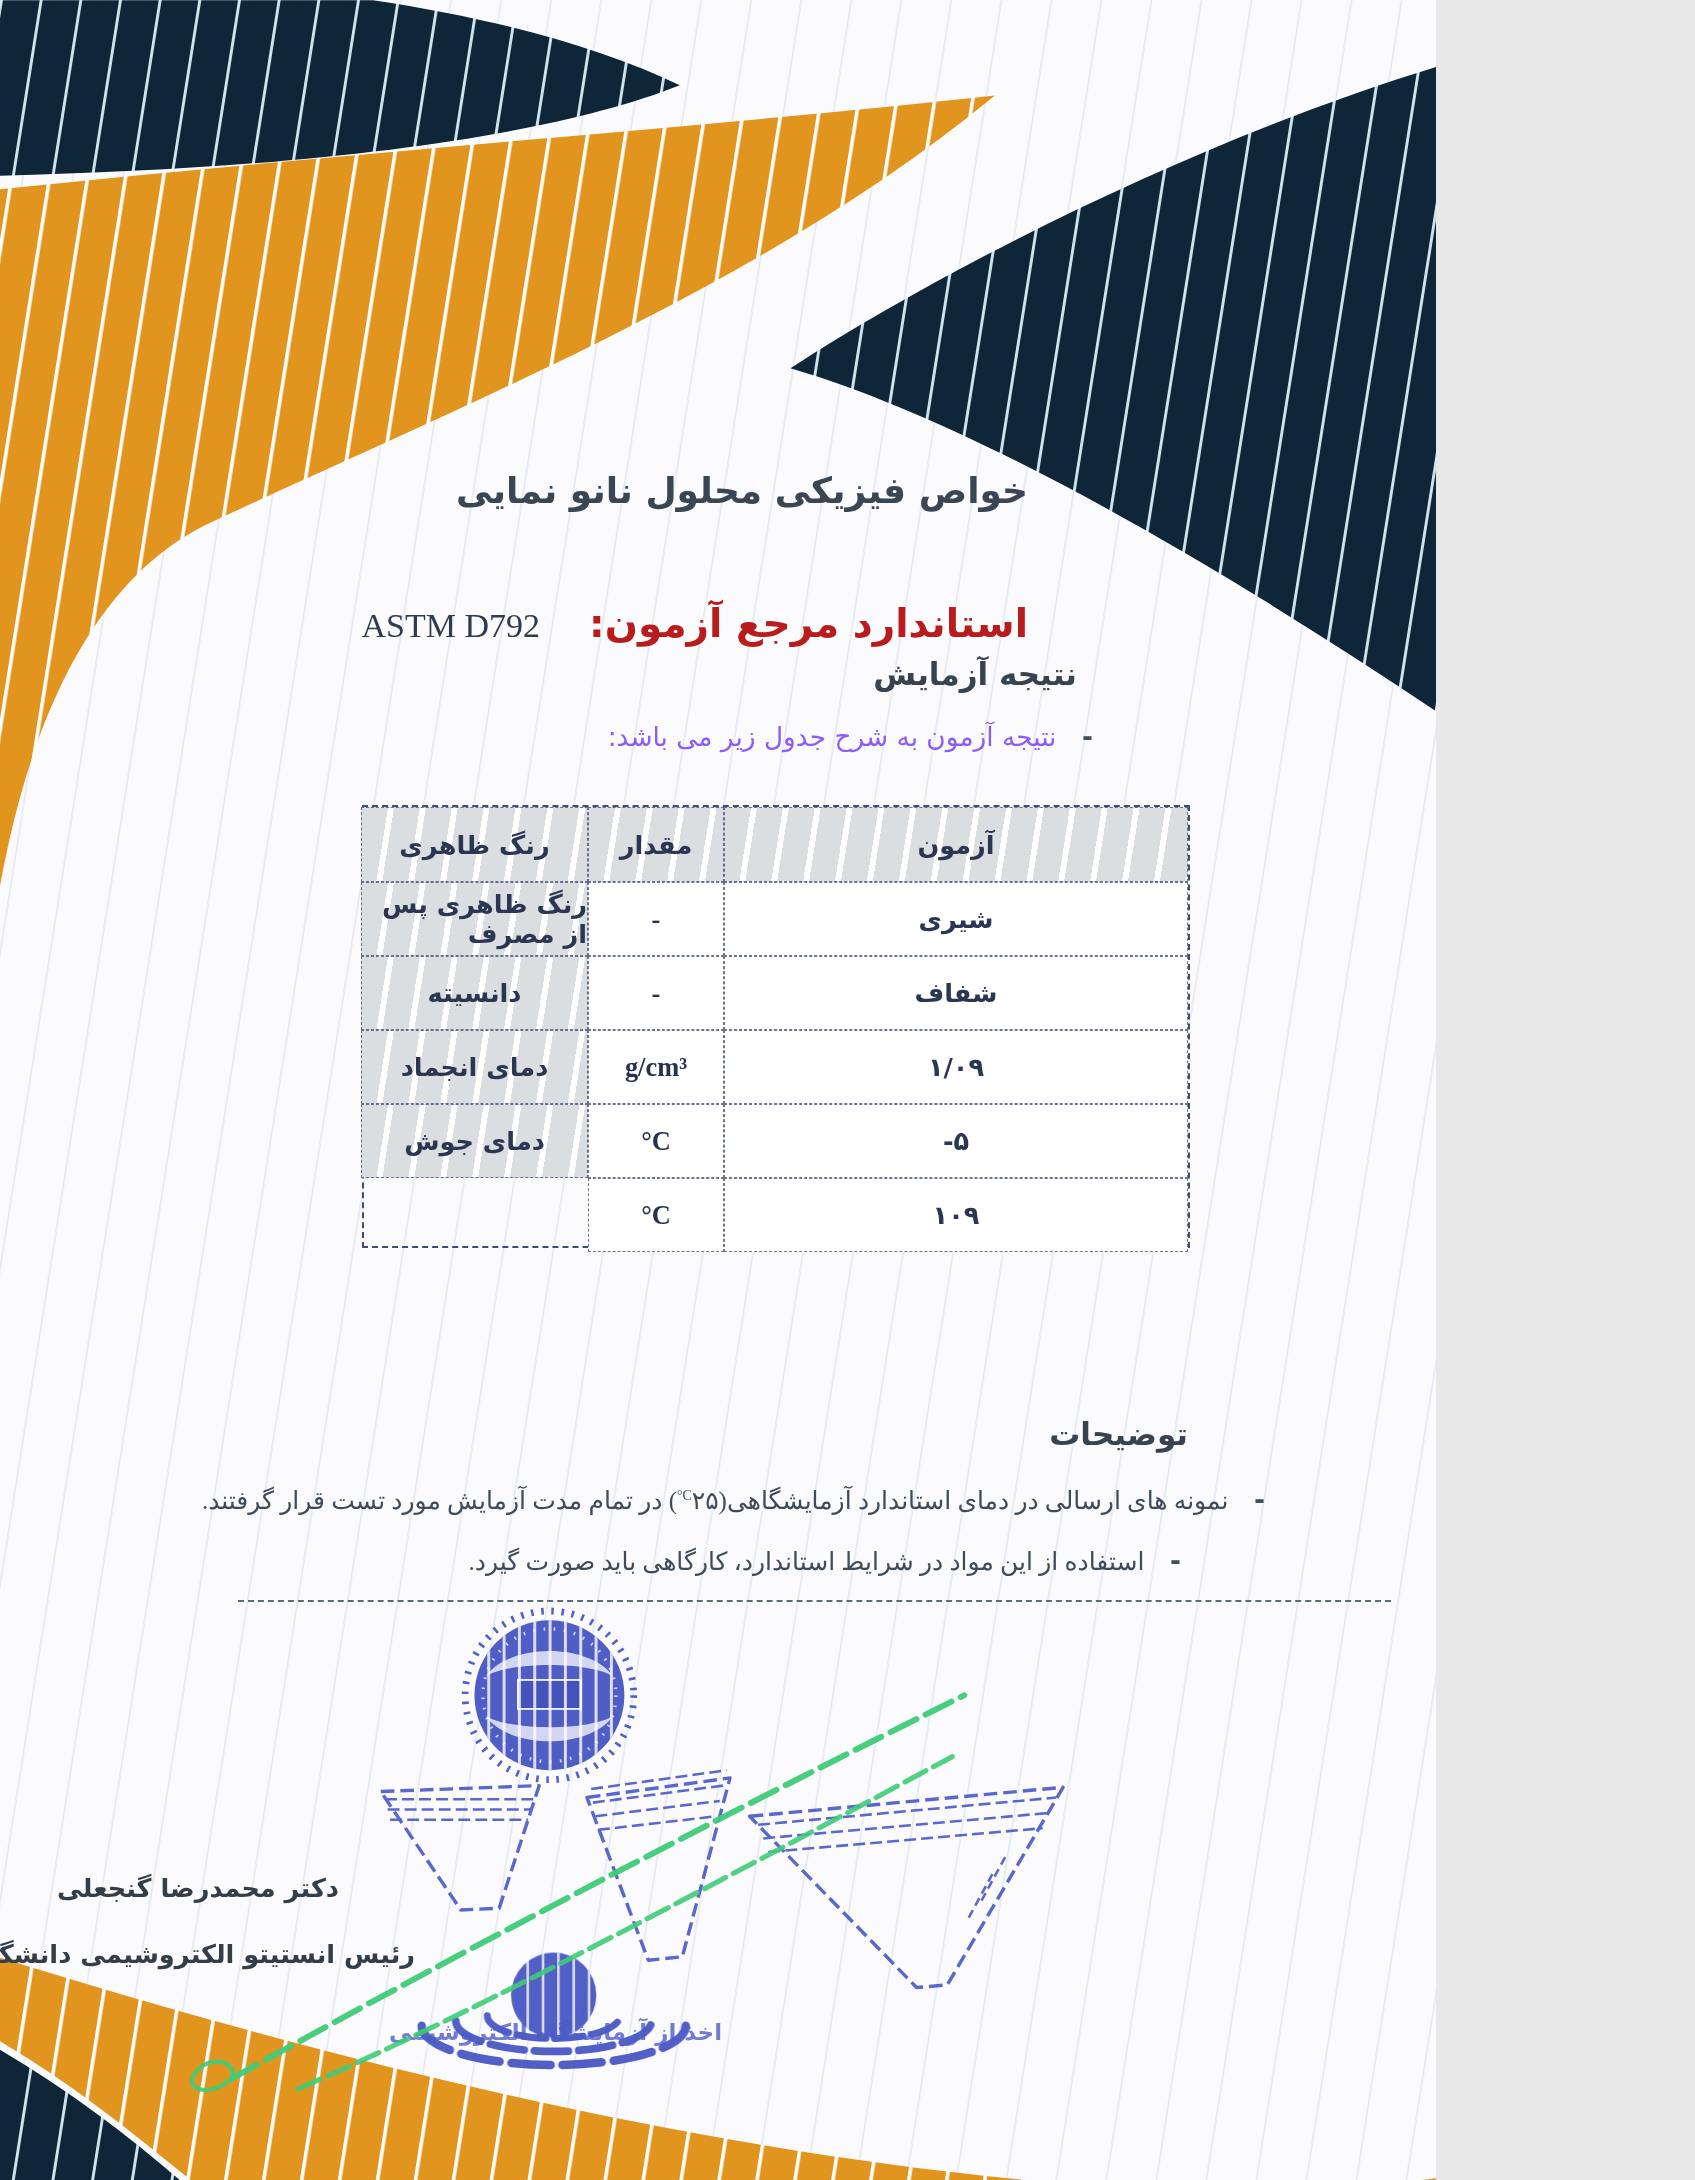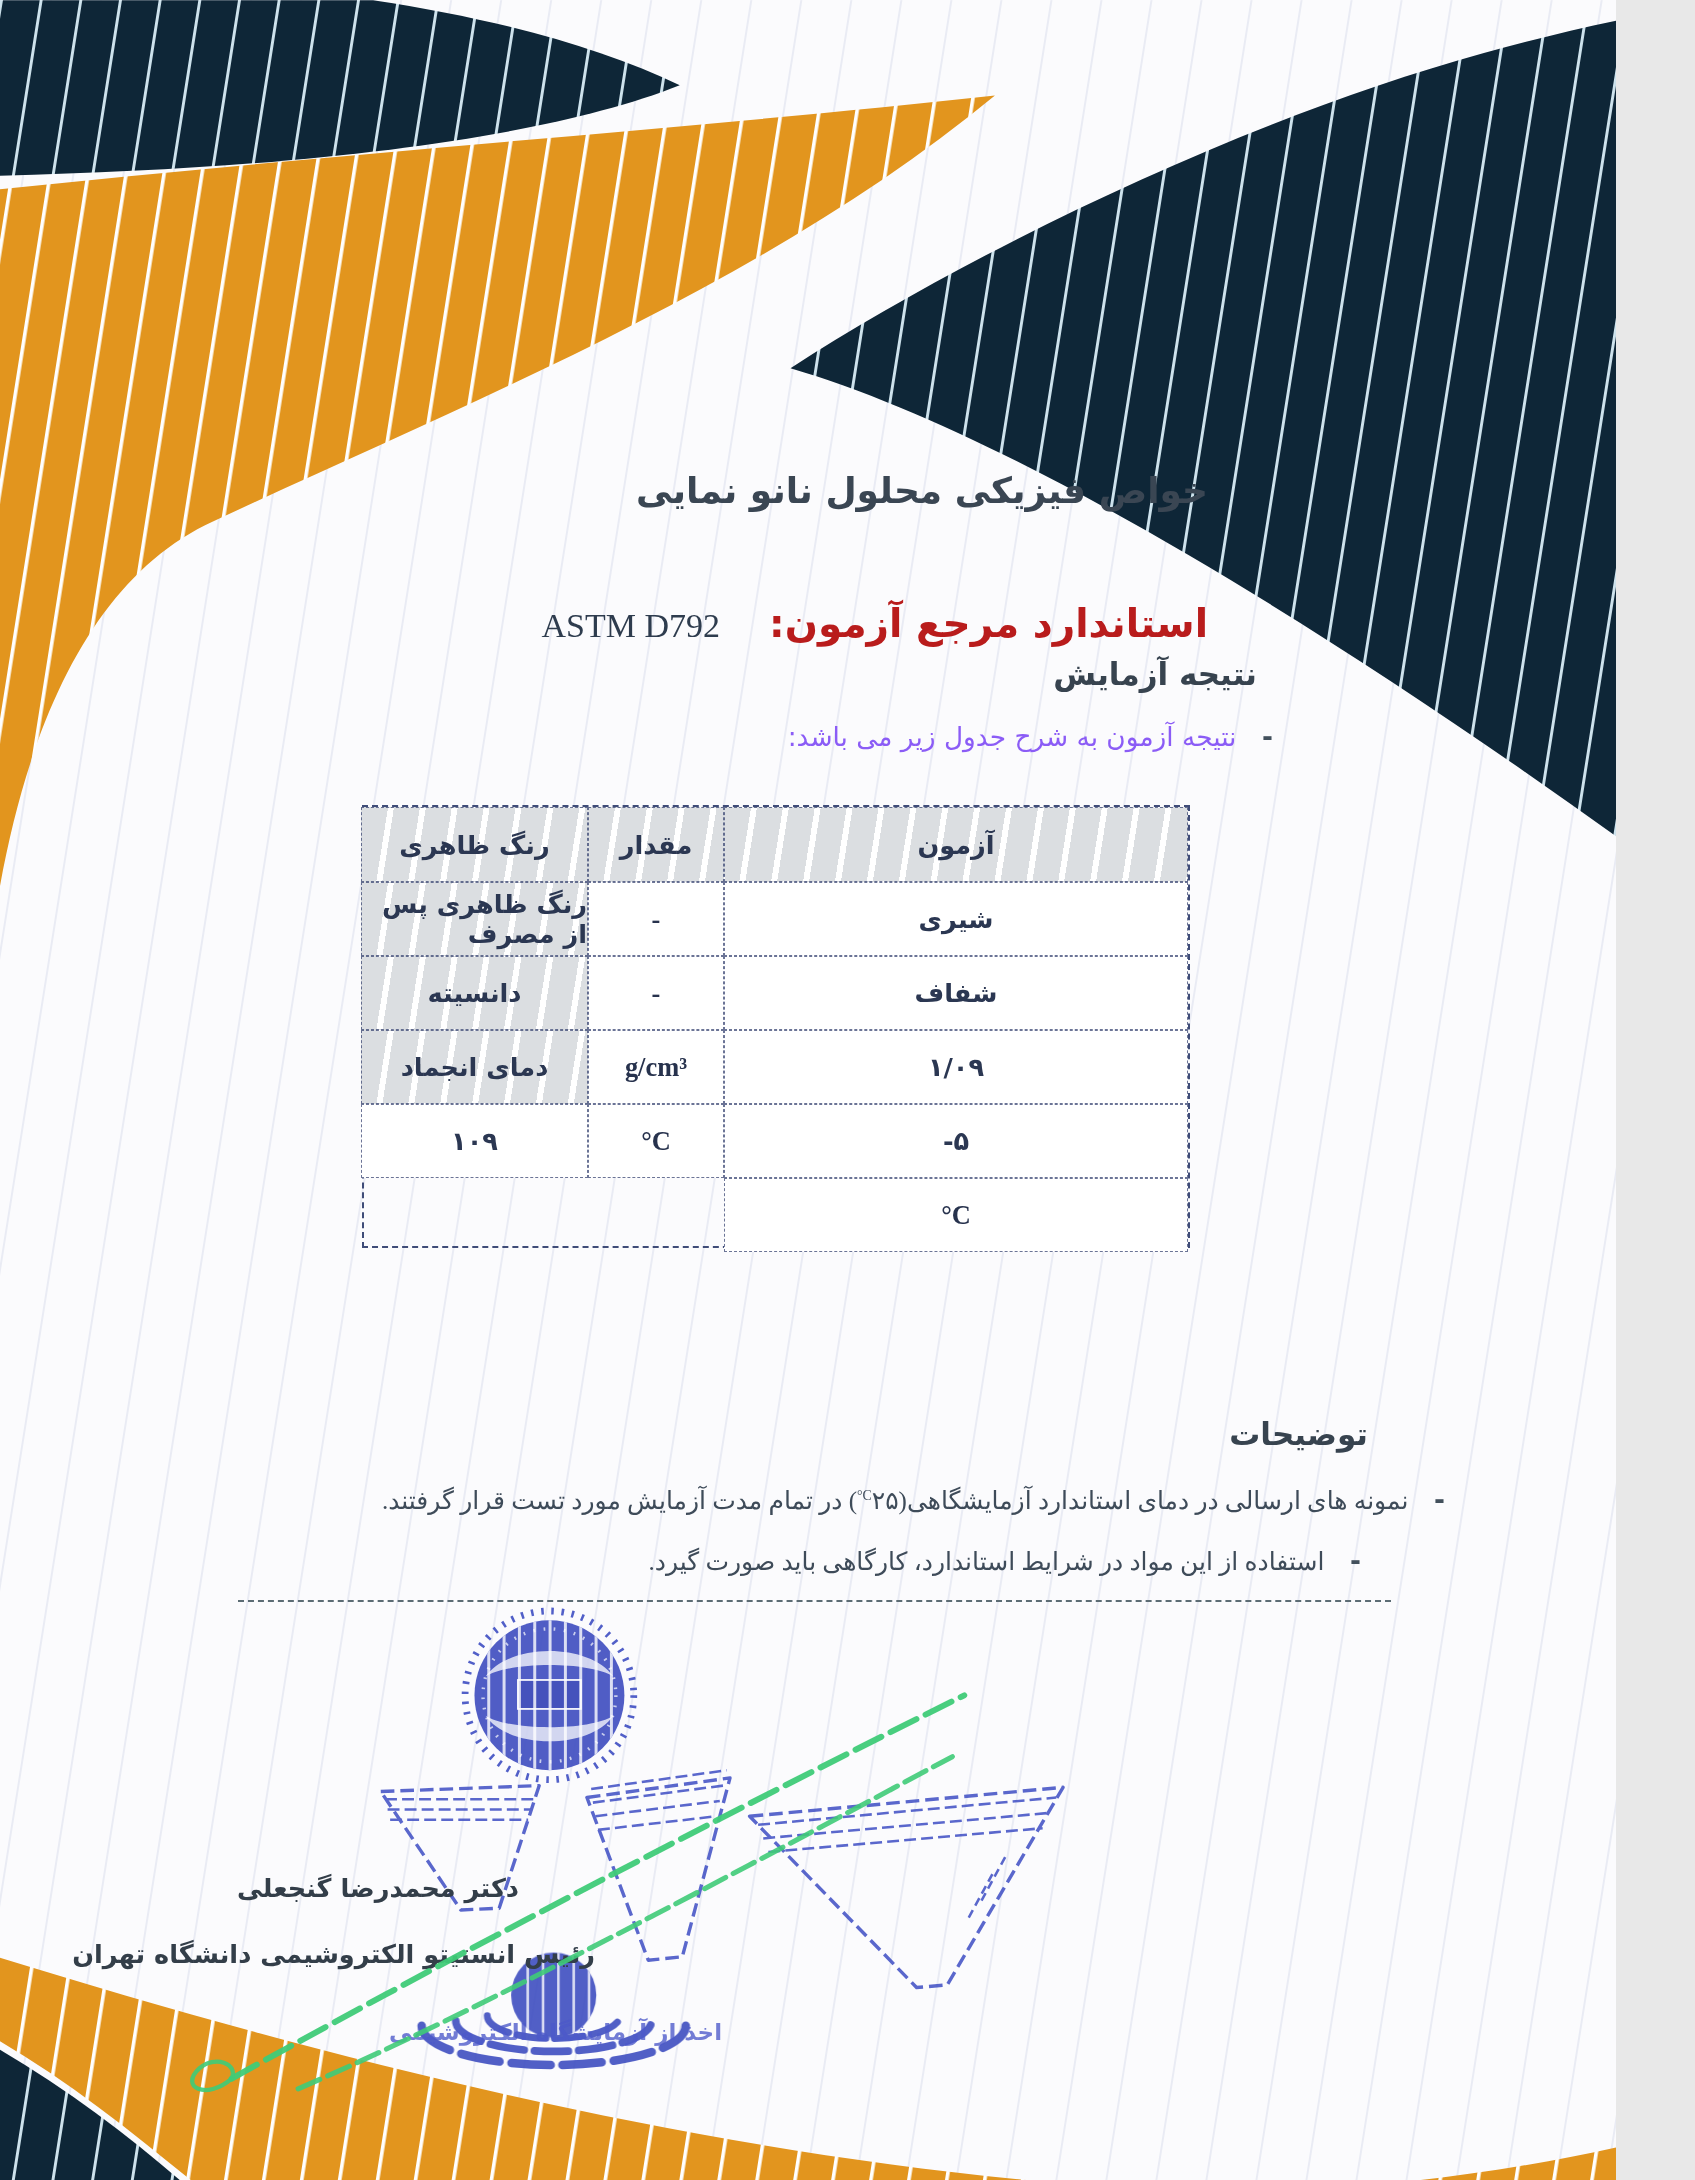--- a/index.html
+++ b/index.html
@@ -1,18 +1,18 @@
 <!DOCTYPE html>
 <html lang="fa" style="font-size:13.6px"><head>
 <meta charset="utf-8">
 <style>
   html,body{margin:0;padding:0;background:#e8e8e8;}
   .page{
     position:relative;
-    width:1616px;height:2181px;
+    width:1436px;height:2181px;
     overflow:hidden;
     background:#fbfbfd;
     font-family:"DejaVu Sans", sans-serif;
   }
   .layer{position:absolute;inset:0;width:1696px;height:2181px;}
   svg.deco{display:block;}
   .abs{position:absolute;}
   .rtl{direction:rtl;}
   .h-title{font-size:36px;font-weight:bold;color:#3a4653;white-space:nowrap;}
   .std-row{display:flex;direction:rtl;align-items:baseline;gap:49px;white-space:nowrap;}
@@ -110,20 +110,21 @@
     <div class="cell latin">-</div>
 
     <div class="cell hatch">دانسیته</div>
     <div class="cell num">۱/۰۹</div>
     <div class="cell latin">g/cm³</div>
 
     <div class="cell hatch">دمای انجماد</div>
     <div class="cell num">-۵</div>
     <div class="cell latin">°C</div>
 
+    <div class="cell hatch">دمای جوش</div>
     <div class="cell num">۱۰۹</div>
     <div class="cell latin">°C</div>
   </div>
 
   <div class="abs sec-h rtl" style="top:1416px;right:248px;">توضیحات</div>
 
   <div class="abs bullet-row" style="top:1484px;right:171px;">
     <span class="bullet-dash">-</span>
     <span class="note-text rtl"><span>نمونه های ارسالی در دمای استاندارد آزمایشگاهی(۲۵</span><sup dir="ltr">°C</sup><span>) در تمام مدت آزمایش مورد تست قرار گرفتند.</span></span>
   </div>

